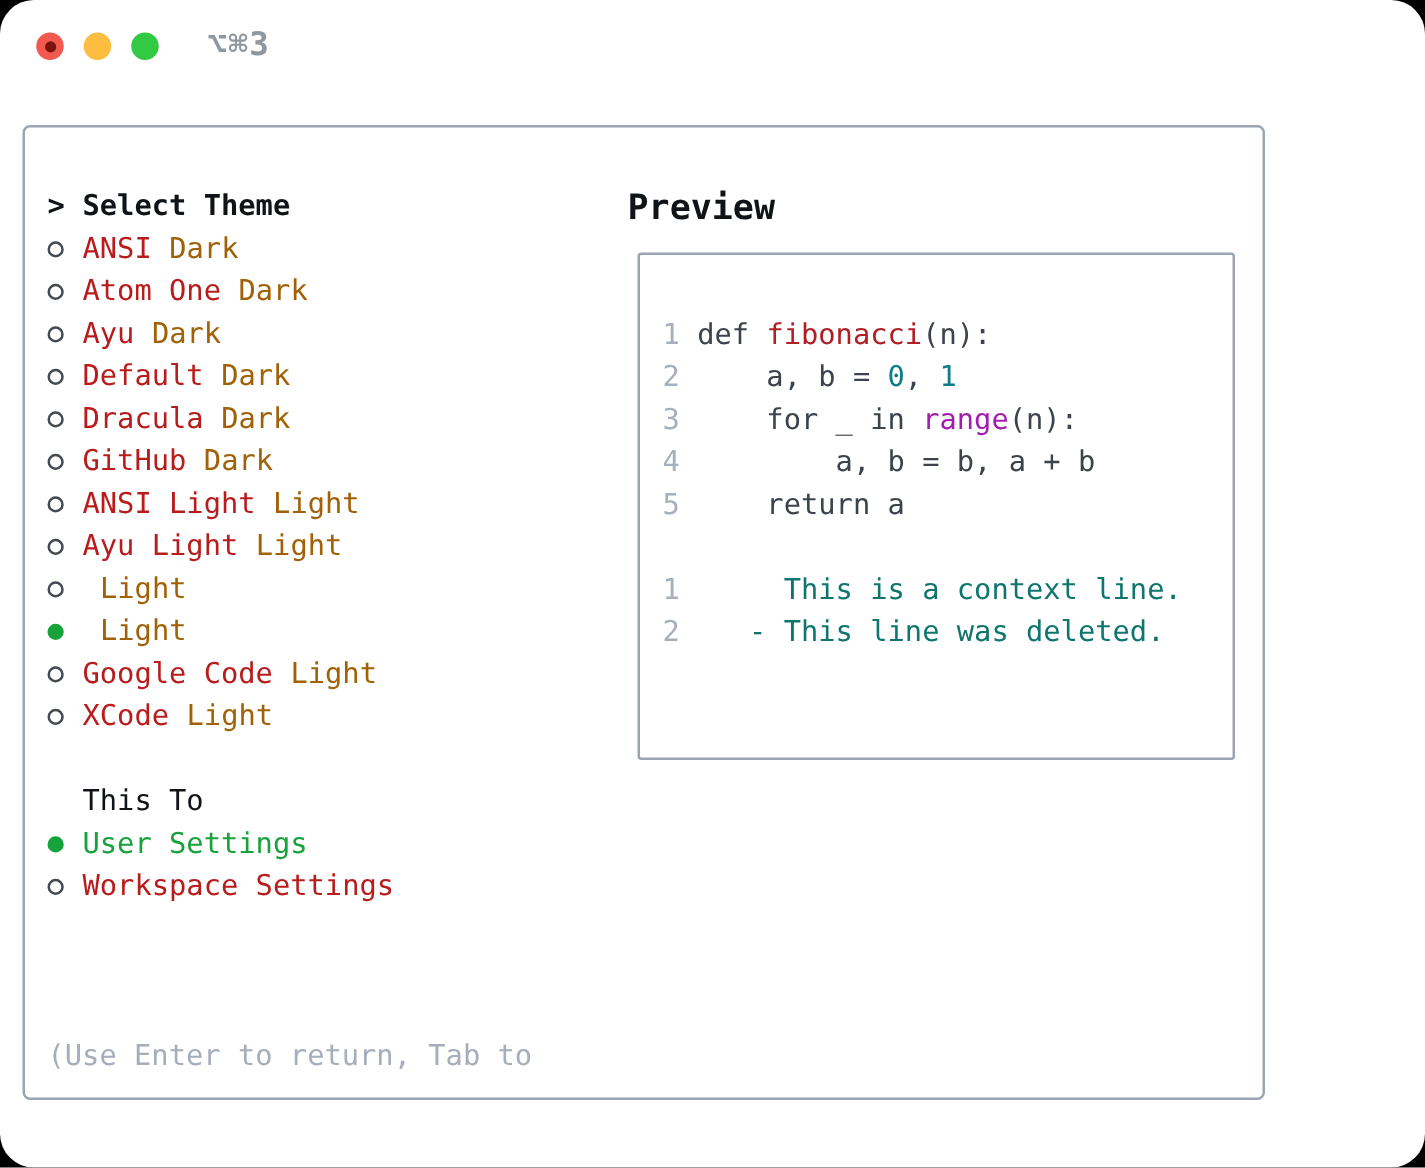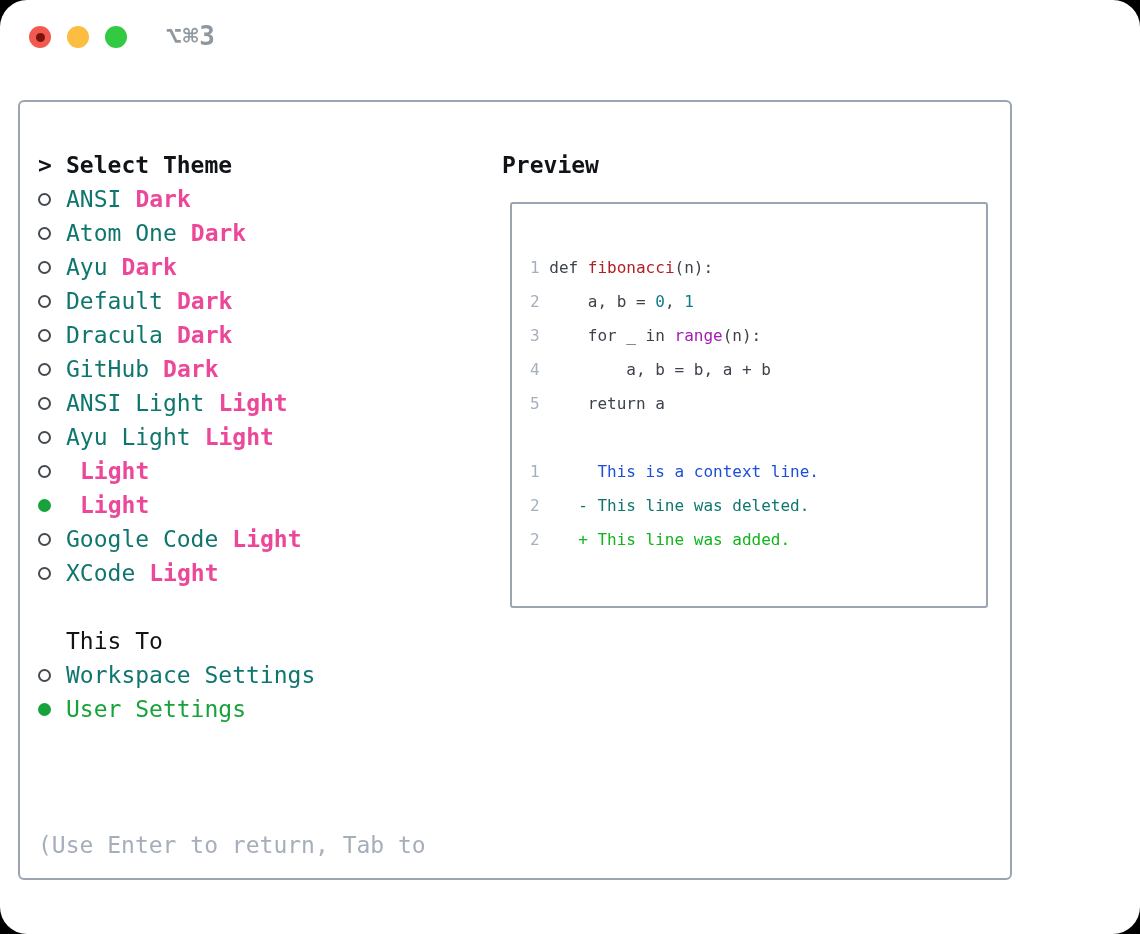--- a/index.html
+++ b/index.html
@@ -46,47 +46,47 @@
   }
   .marker{width:28px;display:flex;align-items:center;flex:none;}
   .circle{
     width:13px;height:13px;border:2px solid #434a52;border-radius:50%;
     box-sizing:border-box;
   }
   .circle.sel{background:#17a23b;border-color:#17a23b;}
   .prompt{font-weight:bold;color:#101317;}
   .header-text{font-weight:bold;color:#101317;}
   .subheader-text{color:#101317;}
-  .name{color:#0f766e;}
+  .name{color:#b91c1c;}
   .name.green{color:#17a23b;}
-  .variant{color:#ec4899;margin-left:14px;font-weight:bold;}
+  .variant{color:#a16207;margin-left:14px;}
   .spacer{height:34px;}
   .hint{font-size:23px;line-height:34px;color:#a5aeba;white-space:pre;}
   
   .preview-header{
     position:absolute;left:482px;top:46px;height:34px;
     display:flex;align-items:center;
-    font-size:23px;font-weight:bold;color:#101317;
+    font-size:28px;font-weight:bold;color:#101317;
   }
   .preview-box{
     position:absolute;left:490px;top:100px;width:478px;height:406px;
     border:2px solid #9aa5b1;border-radius:3px;
     box-sizing:border-box;background:#fff;
     padding:47px 0 0 18px;overflow:hidden;
   }
   .code-line{
-    height:34px;line-height:34px;font-size:16px;
+    height:34px;line-height:34px;font-size:23px;
     white-space:pre;color:#3c434d;
   }
   .seg.ln{color:#a6b0bc;}
   .seg.kw{color:#3c434d;}
   .seg.fn{color:#b01f24;}
   .seg.num{color:#0d7d85;}
   .seg.builtin{color:#a21caf;}
-  .seg.ctx{color:#1d4ed8;}
+  .seg.ctx{color:#0f766e;}
   .seg.del{color:#0f766e;}
   .seg.add{color:#10b51c;}
 </style>
 </head>
 <body>
 
 <div class="window">
 
   <div class="traffic">
     <span class="dot red">
@@ -121,39 +121,38 @@
         </div>
 
       <div class="spacer"></div>
 
       <div class="row">
         <span class="marker"></span>
         <span class="subheader-text">This To</span>
       </div>
 
       <div id="apply-list">
+          <div class="row"><span class="marker"><span class="circle sel"></span></span><span class="name green">User Settings</span></div>
           <div class="row"><span class="marker"><span class="circle"></span></span><span class="name">Workspace Settings</span></div>
-          <div class="row"><span class="marker"><span class="circle sel"></span></span><span class="name green">User Settings</span></div>
         </div>
 
       <div class="spacer"></div>
 
       <div class="hint">
         <div>(Use Enter to return, Tab to</div>
         <div>change focus)</div>
       </div>
     </div>
 
     <div class="preview-header">Preview</div>
     <div class="preview-box" id="preview-box">
         <div class="code-line"><span class="seg ln">1</span><span class="seg kw"> def </span><span class="seg fn">fibonacci</span><span class="seg kw">(n):</span></div>
         <div class="code-line"><span class="seg ln">2</span><span class="seg kw">     a, b = </span><span class="seg num">0</span><span class="seg kw">, </span><span class="seg num">1</span></div>
         <div class="code-line"><span class="seg ln">3</span><span class="seg kw">     for _ in </span><span class="seg builtin">range</span><span class="seg kw">(n):</span></div>
         <div class="code-line"><span class="seg ln">4</span><span class="seg kw">         a, b = b, a + b</span></div>
         <div class="code-line"><span class="seg ln">5</span><span class="seg kw">     return a</span></div>
         <div class="code-line"><span class="seg kw"> </span></div>
         <div class="code-line"><span class="seg ln">1</span><span class="seg ctx">      This is a context line.</span></div>
         <div class="code-line"><span class="seg ln">2</span><span class="seg del">    - This line was deleted.</span></div>
-        <div class="code-line"><span class="seg ln">2</span><span class="seg add">    + This line was added.</span></div>
       </div>
 
   </div>
 </div>
 
 </body></html>

